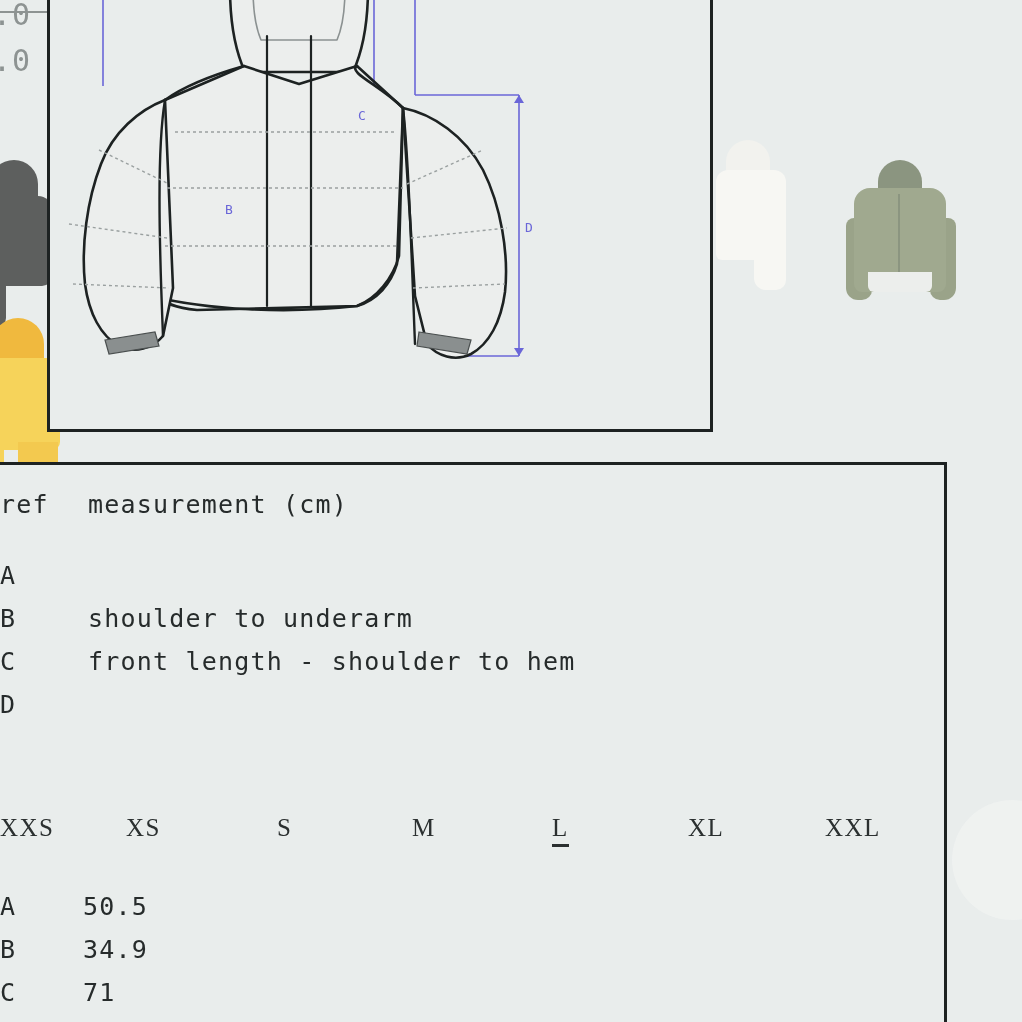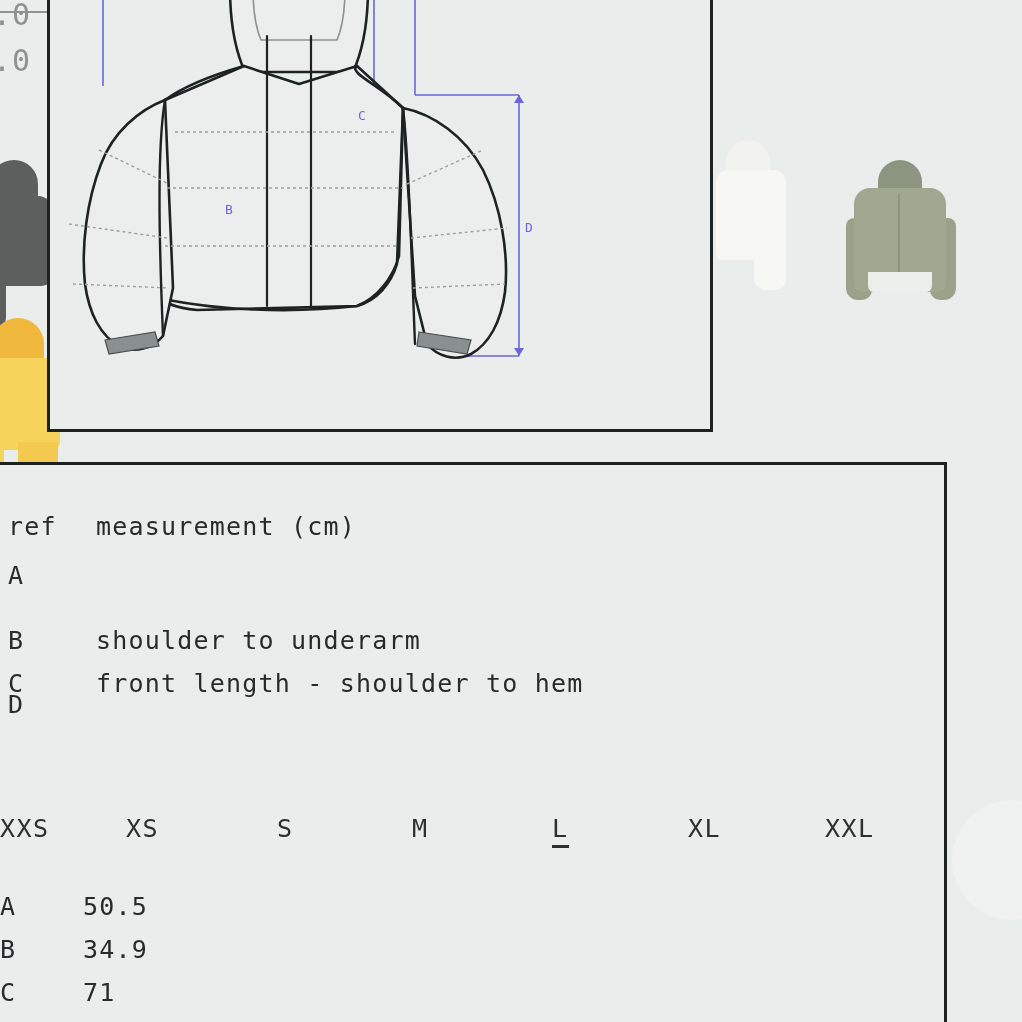--- a/index.html
+++ b/index.html
@@ -252,38 +252,39 @@
     display: flex;
     align-items: baseline;
     height: 43px;
     font-size: 25px;
     letter-spacing: 1.2px;
     white-space: nowrap;
   }
   .legend-row .ref {
     width: 88px;
     flex: 0 0 88px;
-    padding-left: 8px;
-  }
-  .legend-row .desc { flex: 1 1 auto; margin-top: 22px; }
+    padding-left: 0px;
+  }
+  .legend-row .desc { flex: 1 1 auto; }
   .legend-head { margin-bottom: 28px; }
 
   .sizes-row {
     position: absolute;
     left: 0px;
     top: 352px;
     width: 947px;
     height: 40px;
   }
   .size-cell {
     position: absolute;
     top: 0;
     font-size: 25px;
     letter-spacing: 1.5px;
     color: #2b3030;
+    font-family: Liberation Serif, serif;
   }
   .size-cell.selected {
     border-bottom: 3px solid #2b3030;
     padding-bottom: 2px;
   }
 
   .values {
     position: absolute;
     left: 0px;
     top: 430px;

